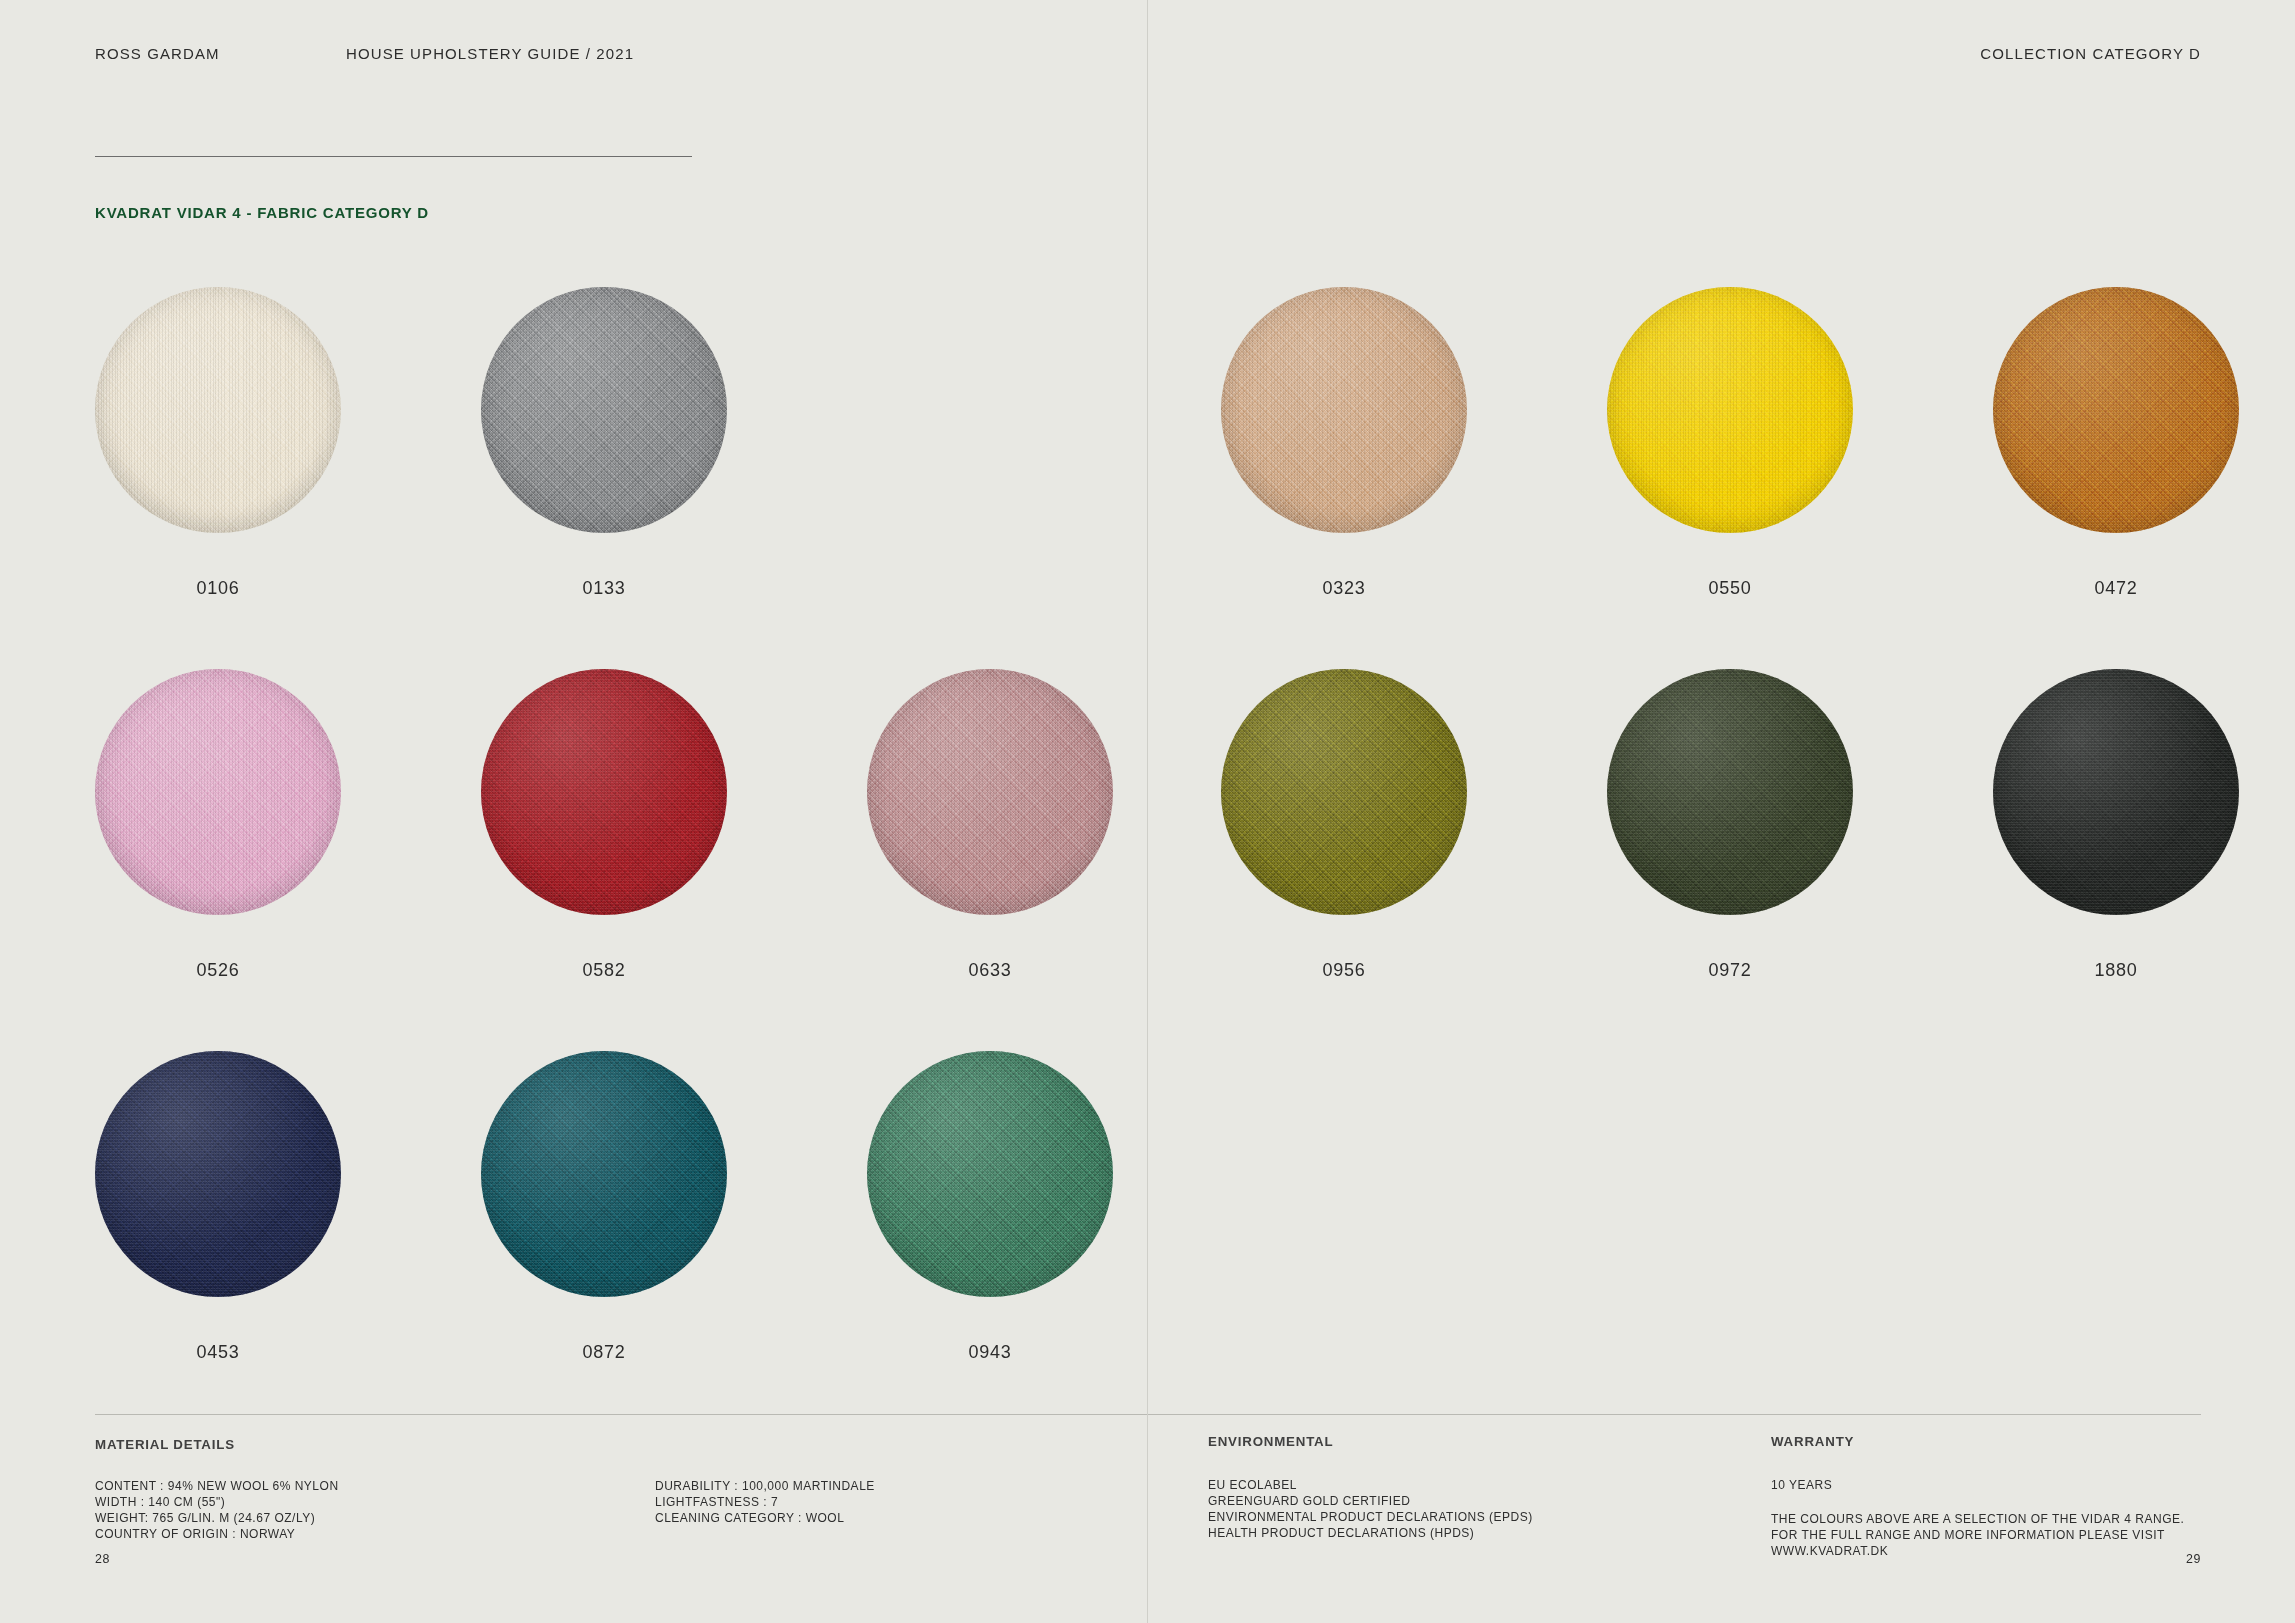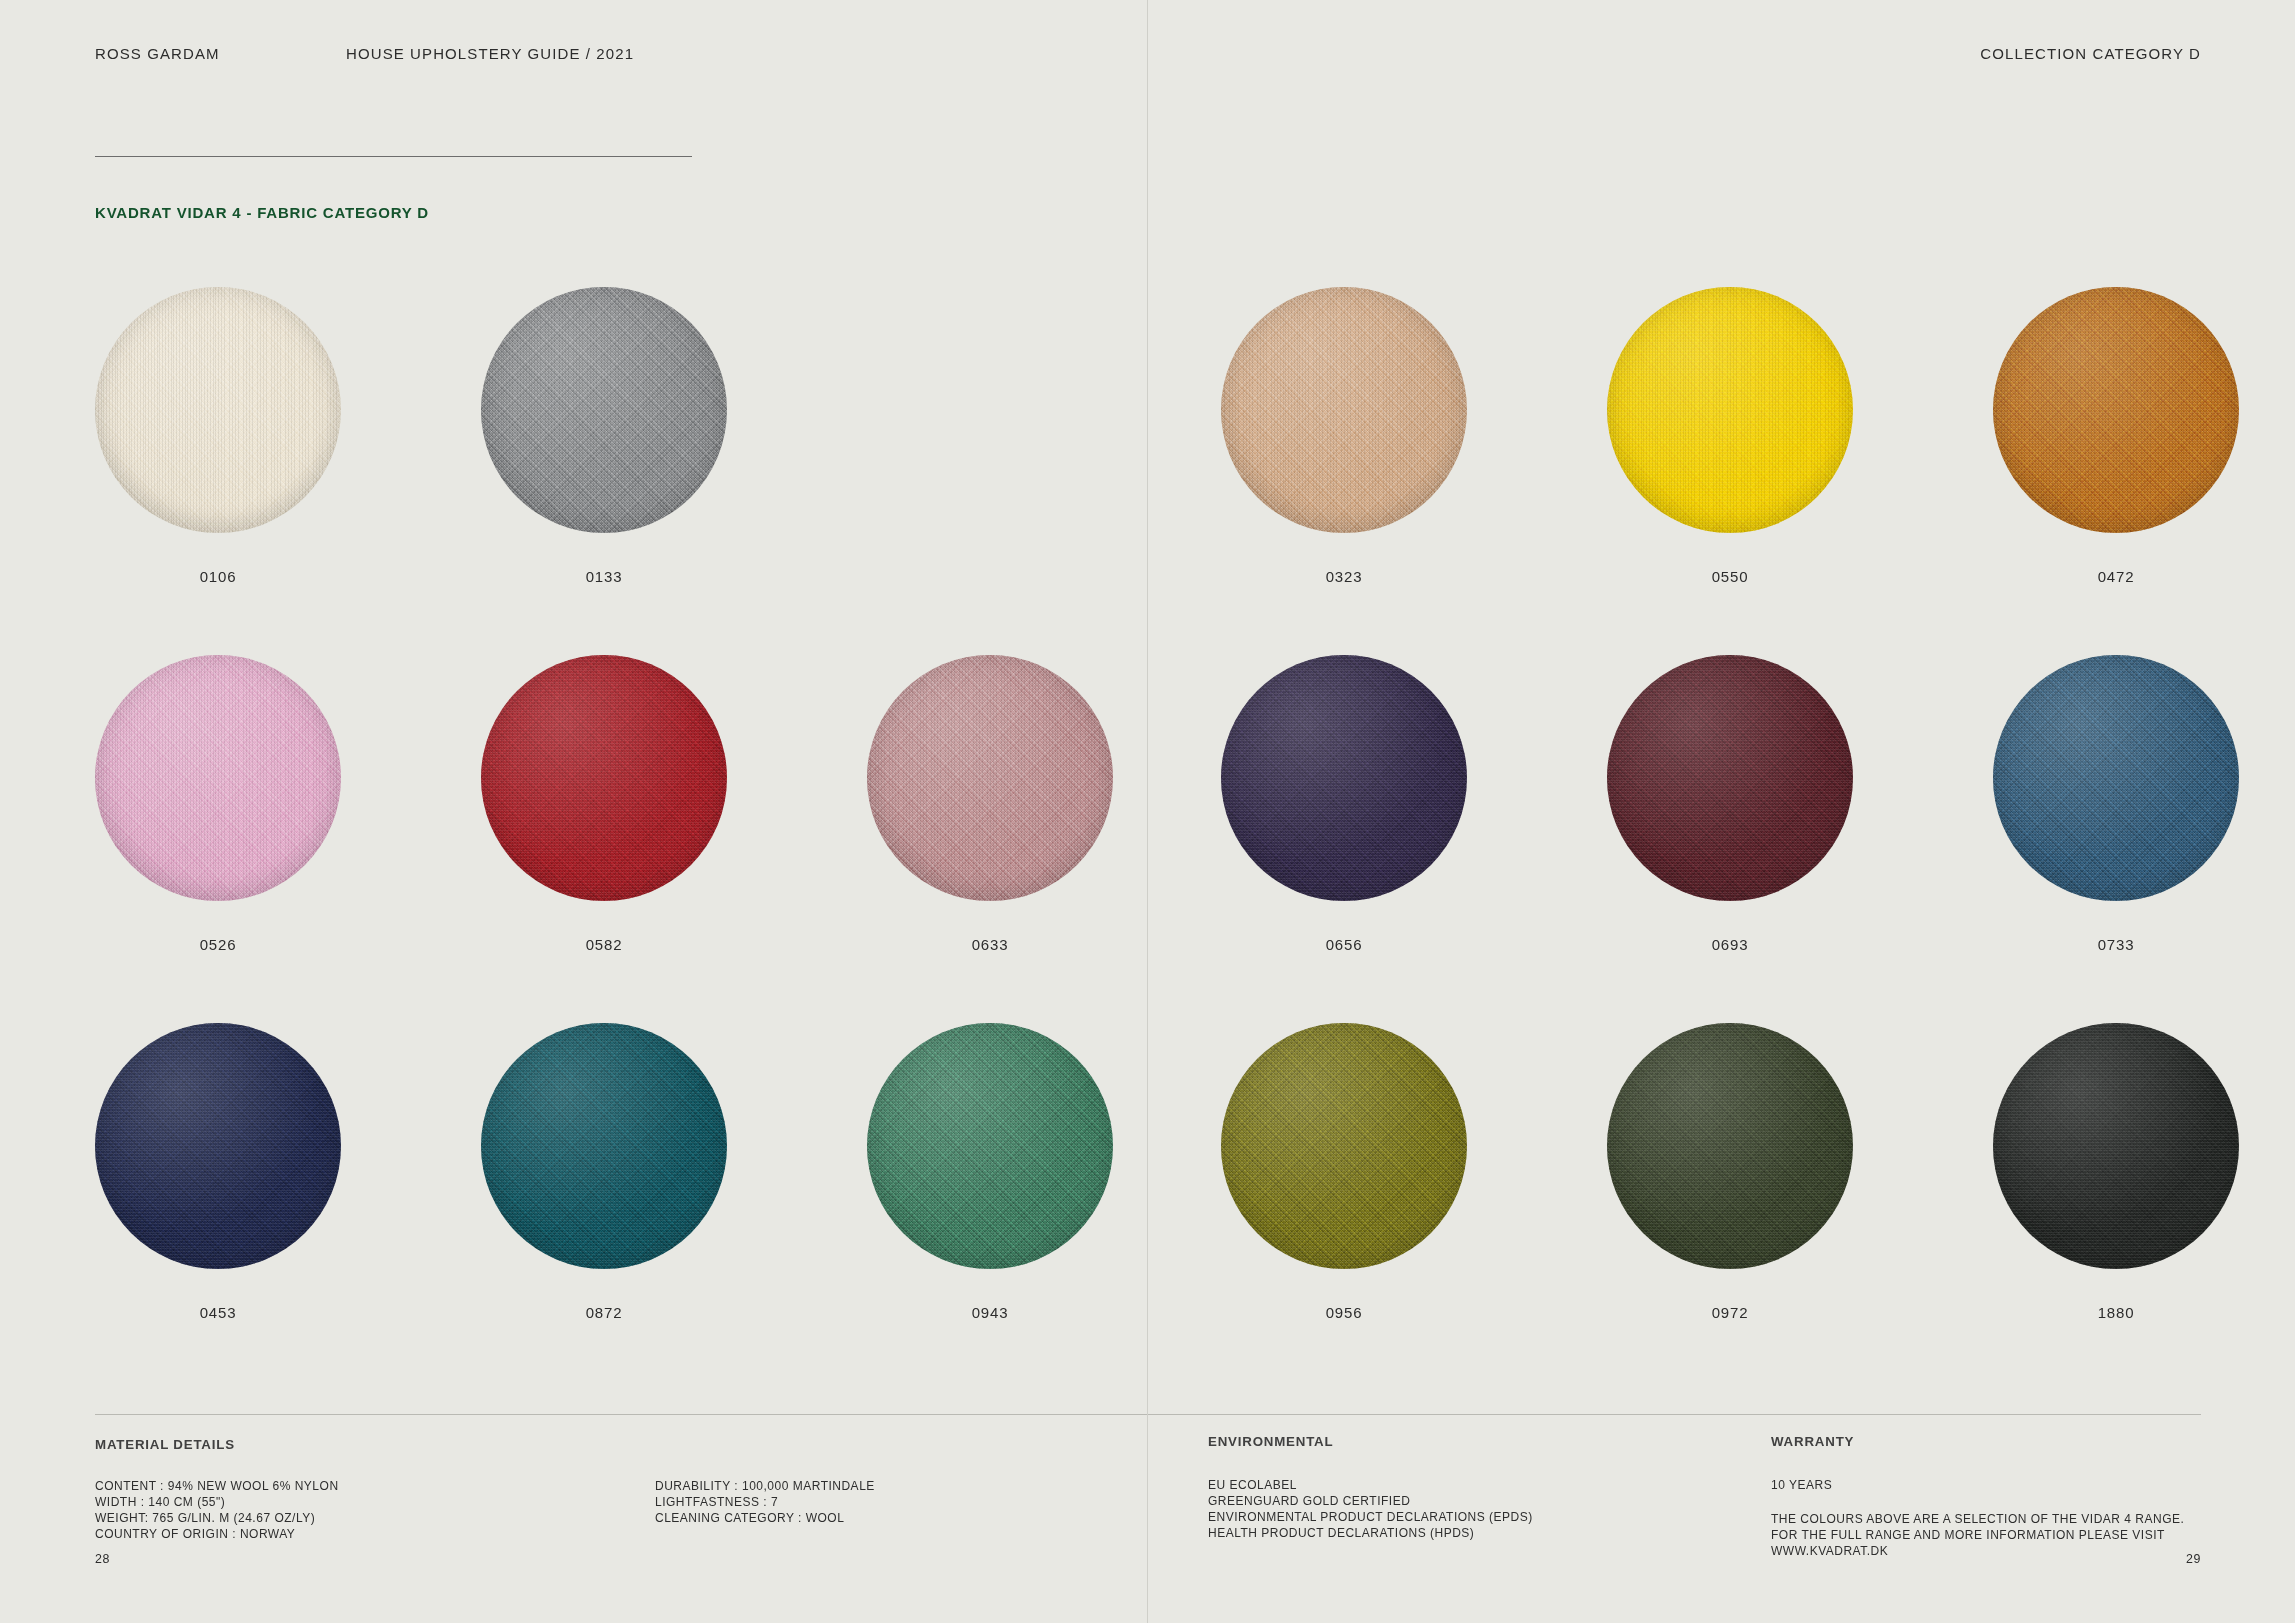--- a/index.html
+++ b/index.html
@@ -53,21 +53,21 @@
     mix-blend-mode:overlay; opacity:.95;
   }
   .disc::after {
     content:""; position:absolute; inset:0;
     background-image:
       repeating-linear-gradient(90deg, rgba(0,0,0,.07) 0 0.9px, transparent 0.9px 2.8px),
       repeating-linear-gradient(0deg,  rgba(255,255,255,.07) 0 0.9px, transparent 0.9px 2.8px),
       radial-gradient(circle at 34% 28%, rgba(255,255,255,.16), rgba(255,255,255,0) 58%);
   }
   .swatch-label {
-    margin-top:35px; font-size:15px; letter-spacing:0.8px; color:#2c2c2c;text-align:center;
+    margin-top:45px; font-size:18px; letter-spacing:0.8px; color:#2c2c2c;text-align:center;
   }
 
   
   .foot-rule { position:absolute; top:1414px; height:1.1px; background:#b9b9b3; }
   .foot-rule.left  { left:95px;  width:1052px; }
   .foot-rule.right { left:1148px; width:1053px; }
 
   .foot-h {
     position:absolute; font-size:13.3px; font-weight:bold; letter-spacing:0.8px; color:#404040; white-space:nowrap;
   }
@@ -155,34 +155,20 @@
             <div class="disc" style="background: rgb(243, 208, 5);"></div>
             <div class="swatch-label">0550</div>
           </div>
           <div class="swatch-cell">
             <div class="disc" style="background: rgb(187, 113, 32);"></div>
             <div class="swatch-label">0472</div>
           </div>
         </div>
         <div class="grid-row">
           <div class="swatch-cell">
-            <div class="disc" style="background: rgb(51, 42, 74);"></div>
-            <div class="swatch-label">0656</div>
-          </div>
-          <div class="swatch-cell">
-            <div class="disc" style="background: rgb(89, 34, 42);"></div>
-            <div class="swatch-label">0693</div>
-          </div>
-          <div class="swatch-cell">
-            <div class="disc" style="background: rgb(50, 91, 121);"></div>
-            <div class="swatch-label">0733</div>
-          </div>
-        </div>
-        <div class="grid-row">
-          <div class="swatch-cell">
             <div class="disc" style="background: rgb(120, 116, 27);"></div>
             <div class="swatch-label">0956</div>
           </div>
           <div class="swatch-cell">
             <div class="disc" style="background: rgb(56, 66, 43);"></div>
             <div class="swatch-label">0972</div>
           </div>
           <div class="swatch-cell">
             <div class="disc" style="background: rgb(36, 39, 37);"></div>
             <div class="swatch-label">1880</div>

